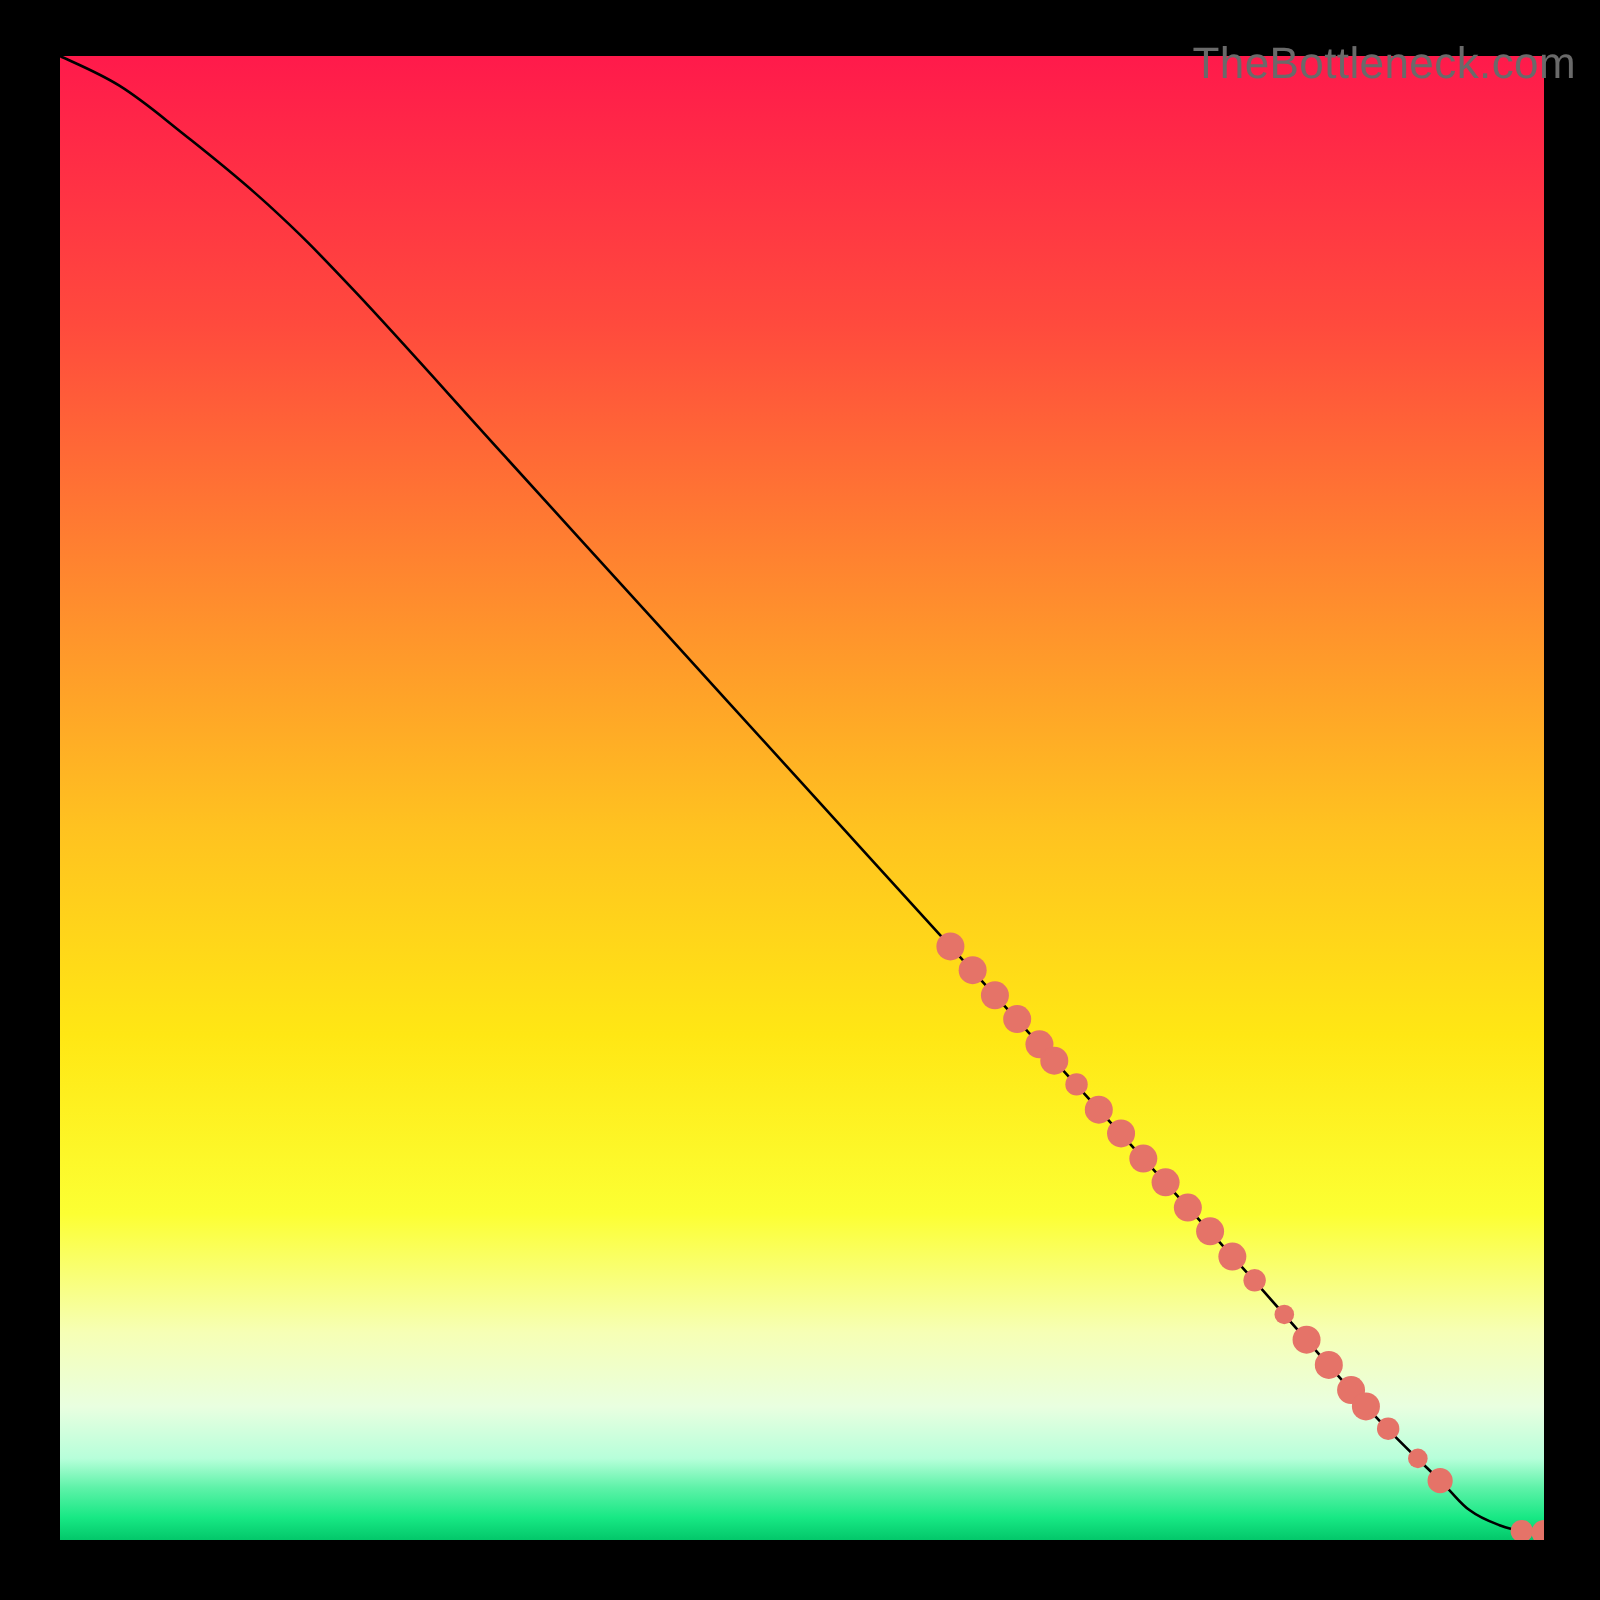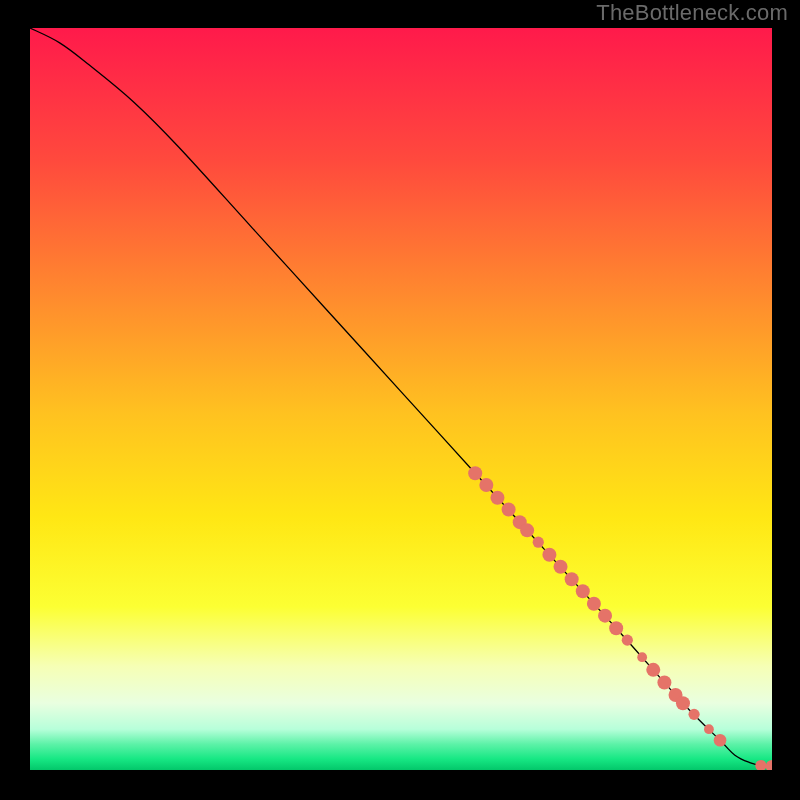--- a/index.html
+++ b/index.html
@@ -12,21 +12,21 @@
     font-family: Arial, Helvetica, sans-serif;
   }
   .frame {
     position: relative;
     width: 800px;
     height: 800px;
     background: #000;
   }
   .watermark {
     position: absolute;
-    top: 0;
+    top: 19px;
     right: 12px;
     color: #6a6a6a;
     font-size: 22px;
     font-weight: 500;
     letter-spacing: 0.2px;
     z-index: 5;
     user-select: none;
   }
   .plot-area {
     position: absolute;

